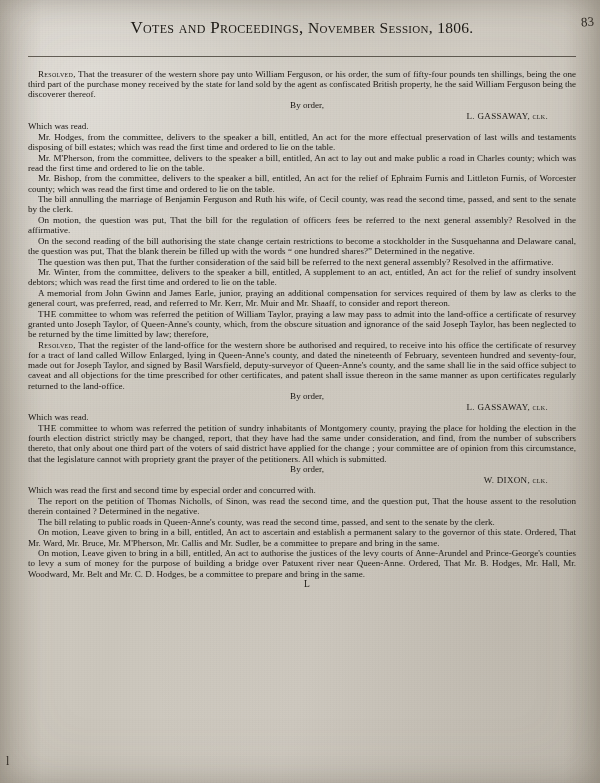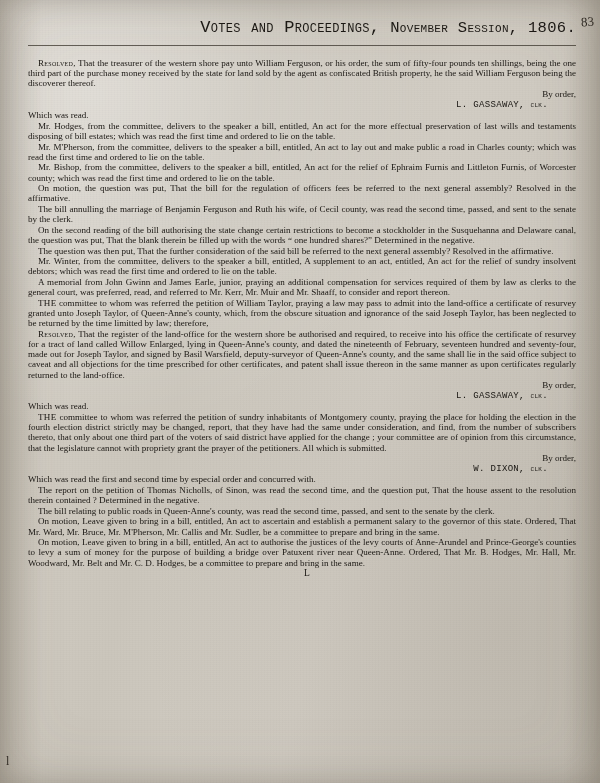--- a/index.html
+++ b/index.html
@@ -43,27 +43,27 @@
 
   .content {
     position: absolute;
     left: 28px;
     top: 18px;
     width: 548px;
     color: #1a1713;
   }
 
   .header {
-    text-align: right;
+    text-align: center;
     font-variant: small-caps;
     font-size: 15.5px;
     letter-spacing: 0.6px;
-    margin: 0 0 8px 0;
+    margin: 0 0 18px 0;
     white-space: nowrap;
-    font-family: Liberation Mono, monospace;
+    font-family: Liberation Serif, serif;
   }
   .header .big { font-size: 17px; }
   .rule {
     height: 1px;
     background: #3a342b;
     margin: 3px 0 4px 0;
     opacity: .75;
   }
 
   .pageno {
@@ -87,31 +87,30 @@
   .body-text p {
     margin: 0 0 0.4px 0;
     text-indent: 10px;
   }
   .body-text p.noindent { text-indent: 0; }
   .sc {
     font-variant: small-caps;
     letter-spacing: .3px;
   }
   .byorder {
-    text-align: right;
+    text-align: center;
     text-indent: 0;
     margin-top: 0.5px;
   }
   .signer {
     text-align: right;
     text-indent: 0;
     padding-right: 28px;
     font-variant: small-caps;
     letter-spacing: .3px;
-    font-family: Liberation Mono, monospace;
   }
   .tight { margin-bottom: 0; }
   .catch {
     margin-top: 4px;
     text-align: center;
     text-indent: 0;
     font-size: 9.5px;
   }
   .left-mark {
     position: absolute;
@@ -159,22 +158,22 @@
 
       <p><span class="sc">Resolved,</span><span> That the treasurer of the western shore pay unto William Ferguson, or his order, the sum of fifty-four pounds ten shillings, being the one third part of the purchase money received by the state for land sold by the agent as confiscated British property, he the said William Ferguson being the discoverer thereof.</span></p>
 
       <p class="byorder tight">By order,</p>
       <p class="signer">L. GASSAWAY, clk.</p>
       <p class="noindent">Which was read.</p>
 
       <p>Mr. Hodges, from the committee, delivers to the speaker a bill, entitled, An act for the more effectual preservation of last wills and testaments disposing of bill estates; which was read the first time and ordered to lie on the table.</p>
       <p>Mr. M'Pherson, from the committee, delivers to the speaker a bill, entitled, An act to lay out and make public a road in Charles county; which was read the first time and ordered to lie on the table.</p>
       <p>Mr. Bishop, from the committee, delivers to the speaker a bill, entitled, An act for the relief of Ephraim Furnis and Littleton Furnis, of Worcester county; which was read the first time and ordered to lie on the table.</p>
+      <p>The bill annulling the marriage of Benjamin Ferguson and Ruth his wife, of Cecil county, was read the second time, passed, and sent to the senate by the clerk.</p>
       <p>On motion, the question was put, That the bill for the regulation of officers fees be referred to the next general assembly? Resolved in the affirmative.</p>
-      <p>The bill annulling the marriage of Benjamin Ferguson and Ruth his wife, of Cecil county, was read the second time, passed, and sent to the senate by the clerk.</p>
       <p>On the second reading of the bill authorising the state change certain restrictions to become a stockholder in the Susquehanna and Delaware canal, the question was put, That the blank therein be filled up with the words “ one hundred shares?” Determined in the negative.</p>
       <p>The question was then put, That the further consideration of the said bill be referred to the next general assembly? Resolved in the affirmative.</p>
       <p>Mr. Winter, from the committee, delivers to the speaker a bill, entitled, A supplement to an act, entitled, An act for the relief of sundry insolvent debtors; which was read the first time and ordered to lie on the table.</p>
       <p>A memorial from John Gwinn and James Earle, junior, praying an additional compensation for services required of them by law as clerks to the general court, was preferred, read, and referred to Mr. Kerr, Mr. Muir and Mr. Shaaff, to consider and report thereon.</p>
 
       <p><span class="sc">THE</span><span> committee to whom was referred the petition of William Taylor, praying a law may pass to admit into the land-office a certificate of resurvey granted unto Joseph Taylor, of Queen-Anne's county, which, from the obscure situation and ignorance of the said Joseph Taylor, has been neglected to be returned by the time limitted by law; therefore,</span></p>
 
       <p><span class="sc">Resolved,</span><span> That the register of the land-office for the western shore be authorised and required, to receive into his office the certificate of resurvey for a tract of land called Willow Enlarged, lying in Queen-Anne's county, and dated the nineteenth of February, seventeen hundred and seventy-four, made out for Joseph Taylor, and signed by Basil Warsfield, deputy-surveyor of Queen-Anne's county, and the same shall lie in the said office subject to caveat and all objections for the time prescribed for other certificates, and patent shall issue thereon in the same manner as upon certificates regularly returned to the land-office.</span></p>
 
       <p class="byorder tight">By order,</p>

